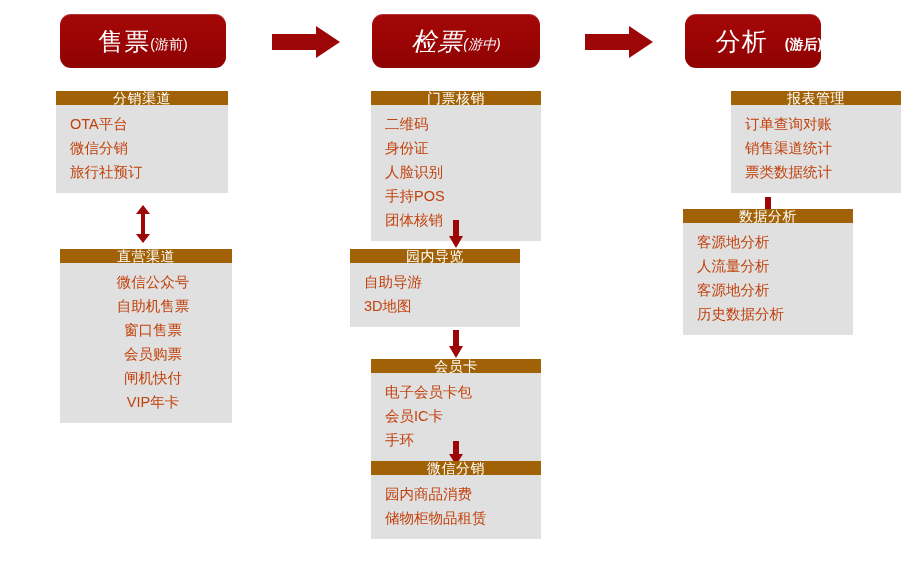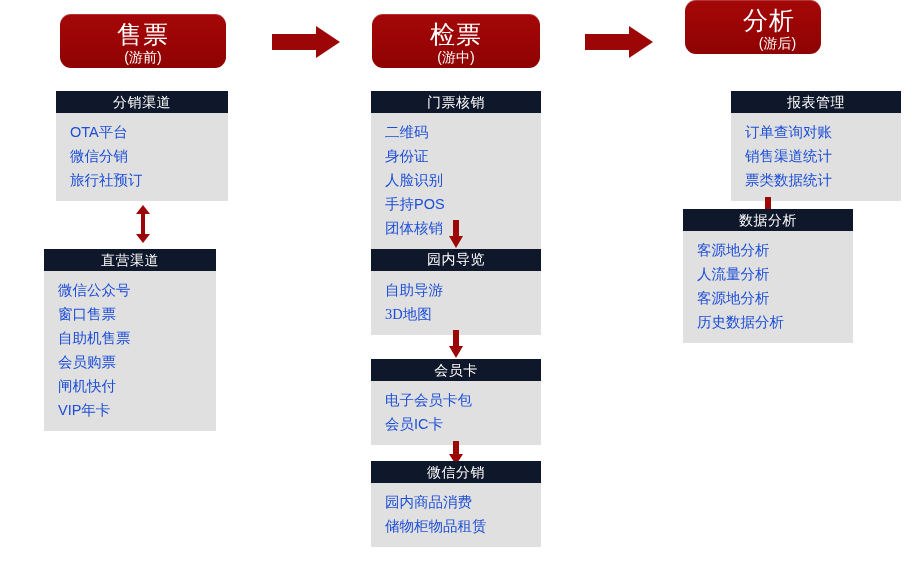--- a/index.html
+++ b/index.html
@@ -27,62 +27,61 @@
     position: absolute;
     height: 54px;
     border-radius: 11px;
     background: linear-gradient(to bottom, #a40808 0%, #9d0505 42%, #8e0303 100%);
     box-shadow: inset 0 1px 0 rgba(255,255,255,0.18);
     display: flex;
     align-items: center;
     justify-content: center;
     white-space: nowrap;
     box-sizing: border-box;
-    flex-direction: column;
   }
   .phase-main {
     color: #ffffff;
     font-size: 25px;
     line-height: 25px;
     letter-spacing: 1px;
   }
   .phase-sub {
     color: #ffffff;
     font-size: 14px;
     line-height: 14px;
     margin-left: 0;
     position: relative;
     top: 3px;
   }
-  .phase-sub.wide { margin-left: 17px; }
+  .phase-sub.wide { margin-left: 17px; font-weight: bold; }
 
   
   .card {
     position: absolute;
     box-sizing: border-box;
     background: #e0e0e0;
   }
   .card-header {
-    background: #0f172a;
+    background: #a16207;
     color: #ffffff;
     font-size: 14px;
     line-height: 14px;
-    height: 22px;
+    height: 14px;
     display: flex;
     align-items: center;
     justify-content: center;
     letter-spacing: 0.5px;
   }
   .card-body {
     padding: 7px 0 9px 14px;
   }
   .card-item {
     font-size: 14.5px;
     line-height: 24px;
-    color: #1d4ed8;
+    color: #c2410c;
     white-space: nowrap;
   }
 
   
   .arrow-right {
     position: absolute;
   }
   .arrow-down {
     position: absolute;
   }
@@ -111,39 +110,39 @@
       <div class="card-item">旅行社预订</div>
     </div>
   </div>
 
   <div class="arrow-updown" style="left:134px; top:205px;">
     <svg width="18" height="38" viewBox="0 0 18 38">
       <polygon points="9,0 16,9 11,9 11,29 16,29 9,38 2,29 7,29 7,9 2,9" fill="#9d0606"></polygon>
     </svg>
   </div>
 
-  <div class="card" style="left:44px; top:249px; width:172px;">
+  <div class="card" style="left:60px; top:249px; width:172px;text-align:center;">
     <div class="card-header">直营渠道</div>
     <div class="card-body">
       <div class="card-item">微信公众号</div>
+      <div class="card-item">自助机售票</div>
       <div class="card-item">窗口售票</div>
-      <div class="card-item">自助机售票</div>
       <div class="card-item">会员购票</div>
       <div class="card-item">闸机快付</div>
       <div class="card-item">VIP年卡</div>
     </div>
   </div>
 
   <div class="arrow-right" style="left:272px; top:26px;">
     <svg width="68" height="32" viewBox="0 0 68 32">
       <polygon points="0,8 44,8 44,0 68,16 44,32 44,24 0,24" fill="#9d0606"></polygon>
     </svg>
   </div>
 
-  <div class="phase-pill" style="left:372px; top:14px; width:168px;">
+  <div class="phase-pill" style="left:372px; top:14px; width:168px;font-style:italic;">
     <span class="phase-main">检票</span>
     <span class="phase-sub">(游中)</span>
   </div>
 
   <div class="card" style="left:371px; top:91px; width:170px;">
     <div class="card-header">门票核销</div>
     <div class="card-body">
       <div class="card-item">二维码</div>
       <div class="card-item">身份证</div>
       <div class="card-item">人脸识别</div>
@@ -151,39 +150,40 @@
       <div class="card-item">团体核销</div>
     </div>
   </div>
 
   <div class="arrow-down" style="left:449px; top:220px;">
     <svg width="14" height="28" viewBox="0 0 14 28">
       <polygon points="4,0 10,0 10,16 14,16 7,28 0,16 4,16" fill="#9d0606"></polygon>
     </svg>
   </div>
 
-  <div class="card" style="left:371px; top:249px; width:170px;font-family:Liberation Serif, serif;">
+  <div class="card" style="left:350px; top:249px; width:170px;">
     <div class="card-header">园内导览</div>
     <div class="card-body">
       <div class="card-item">自助导游</div>
       <div class="card-item">3D地图</div>
     </div>
   </div>
 
   <div class="arrow-down" style="left:449px; top:330px;">
     <svg width="14" height="28" viewBox="0 0 14 28">
       <polygon points="4,0 10,0 10,16 14,16 7,28 0,16 4,16" fill="#9d0606"></polygon>
     </svg>
   </div>
 
   <div class="card" style="left:371px; top:359px; width:170px;">
     <div class="card-header">会员卡</div>
     <div class="card-body">
       <div class="card-item">电子会员卡包</div>
       <div class="card-item">会员IC卡</div>
+      <div class="card-item">手环</div>
     </div>
   </div>
 
   <div class="arrow-down" style="left:449px; top:441px;">
     <svg width="14" height="24" viewBox="0 0 14 24">
       <polygon points="4,0 10,0 10,13 14,13 7,24 0,13 4,13" fill="#9d0606"></polygon>
     </svg>
   </div>
 
   <div class="card" style="left:371px; top:461px; width:170px;">
@@ -193,21 +193,21 @@
       <div class="card-item">储物柜物品租赁</div>
     </div>
   </div>
 
   <div class="arrow-right" style="left:585px; top:26px;">
     <svg width="68" height="32" viewBox="0 0 68 32">
       <polygon points="0,8 44,8 44,0 68,16 44,32 44,24 0,24" fill="#9d0606"></polygon>
     </svg>
   </div>
 
-  <div class="phase-pill" style="left:685px; top:0; width:136px;padding-left:32px;">
+  <div class="phase-pill" style="left:685px; top:14px; width:136px;padding-left:32px;">
     <span class="phase-main">分析</span>
     <span class="phase-sub wide">(游后)</span>
   </div>
 
   <div class="card" style="left:683px; top:91px; width:170px;margin-left:48px;">
     <div class="card-header">报表管理</div>
     <div class="card-body">
       <div class="card-item">订单查询对账</div>
       <div class="card-item">销售渠道统计</div>
       <div class="card-item">票类数据统计</div>

